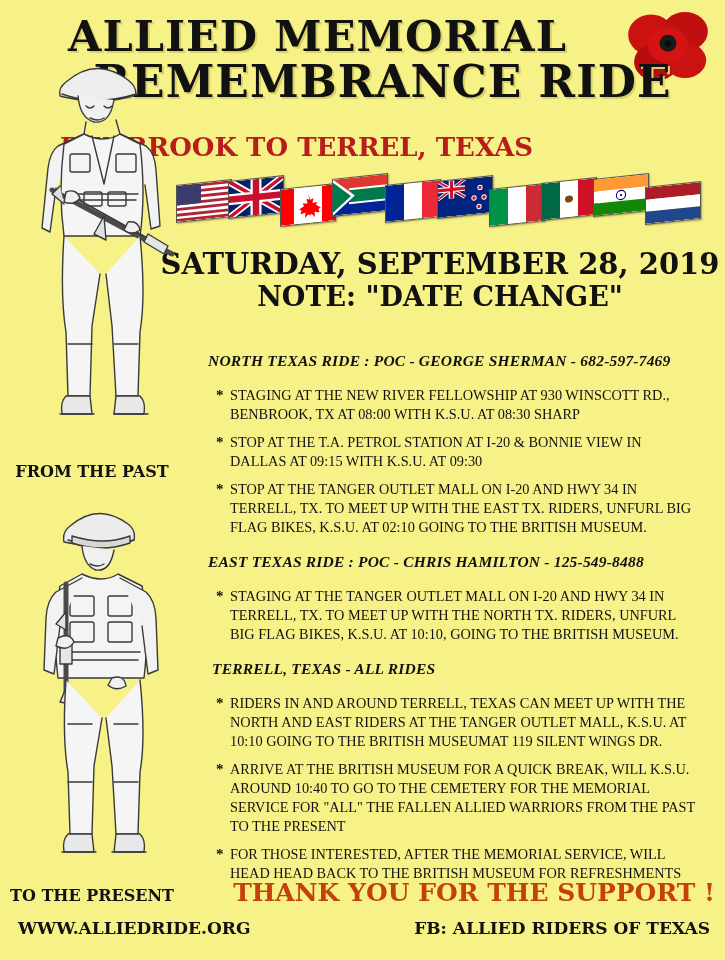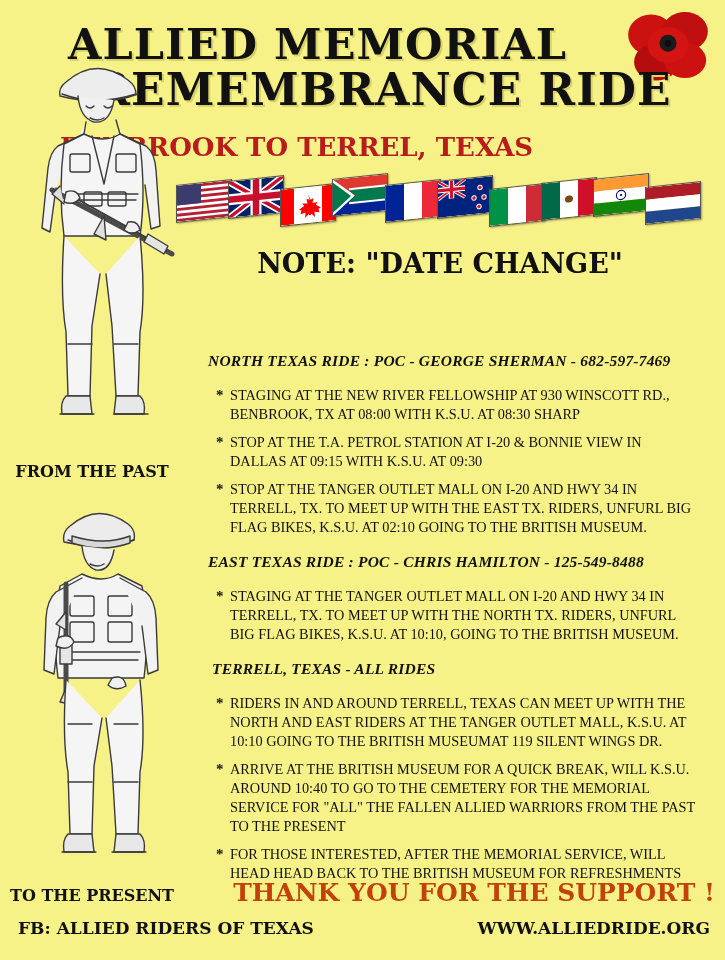--- a/index.html
+++ b/index.html
@@ -33,21 +33,20 @@
     font-size: 44px;
     letter-spacing: 1px;
     color: #111;
     text-shadow: 2px 2px 0 #d8d26a;
     line-height: 1.05;
   }
   .title-main .line1 {
     display: block;
     padding-right: 90px;
     font-size: 43px;
-    margin-top: 8px;
   }
   .title-main .line2 {
     display: block;
     font-size: 44px;
     padding-left: 40px;
   }
   .subtitle {
     position: absolute;
     top: 132px;
     left: 0;
@@ -325,20 +324,21 @@
     <div class="flag" style="left:469px; top:12px;">
       <svg viewBox="0 0 54 36" width="54" height="36">
         <rect width="54" height="12" fill="#ae1c28"></rect>
         <rect y="12" width="54" height="12" fill="#ffffff"></rect>
         <rect y="24" width="54" height="12" fill="#21468b"></rect>
       </svg>
     </div>
   </div>
 
   <div class="date-block">
+    <div class="date-line">SATURDAY, SEPTEMBER 28, 2019</div>
     <div class="note-line">NOTE:  "DATE CHANGE"</div>
   </div>
 
   <div class="content">
 
     <div class="sec-head">NORTH TEXAS RIDE :   POC -  GEORGE SHERMAN  -  682-597-7469</div>
     <ul class="items">
       <li>STAGING AT THE NEW RIVER FELLOWSHIP AT 930 WINSCOTT RD., BENBROOK, TX AT 08:00 WITH K.S.U. AT 08:30 SHARP</li>
       <li>STOP AT THE T.A. PETROL STATION AT I-20 &amp; BONNIE VIEW IN DALLAS AT 09:15 WITH K.S.U. AT 09:30</li>
       <li>STOP AT THE TANGER OUTLET MALL ON I-20 AND HWY 34 IN TERRELL, TX. TO MEET UP WITH THE EAST TX. RIDERS, UNFURL BIG FLAG BIKES, K.S.U. AT 02:10 GOING TO THE BRITISH MUSEUM.</li>
@@ -438,17 +438,17 @@
       <path d="M108 342 l24 0 q6 6 4 18 l-30 0z" fill="#e8e8e8"></path>
       <path d="M54 360 l34 0 M104 360 l34 0"></path>
     </g>
   </svg>
 
   <div class="cap cap-present">TO THE PRESENT</div>
   <div class="cap cap-past">FROM THE PAST</div>
 
   <div class="thanks">THANK YOU FOR THE SUPPORT !</div>
   <div class="footer-row">
+    <span>WWW.ALLIEDRIDE.ORG</span>
     <span>FB: ALLIED RIDERS OF TEXAS</span>
-    <span>WWW.ALLIEDRIDE.ORG</span>
   </div>
 
 </div>
 
 </body></html>

